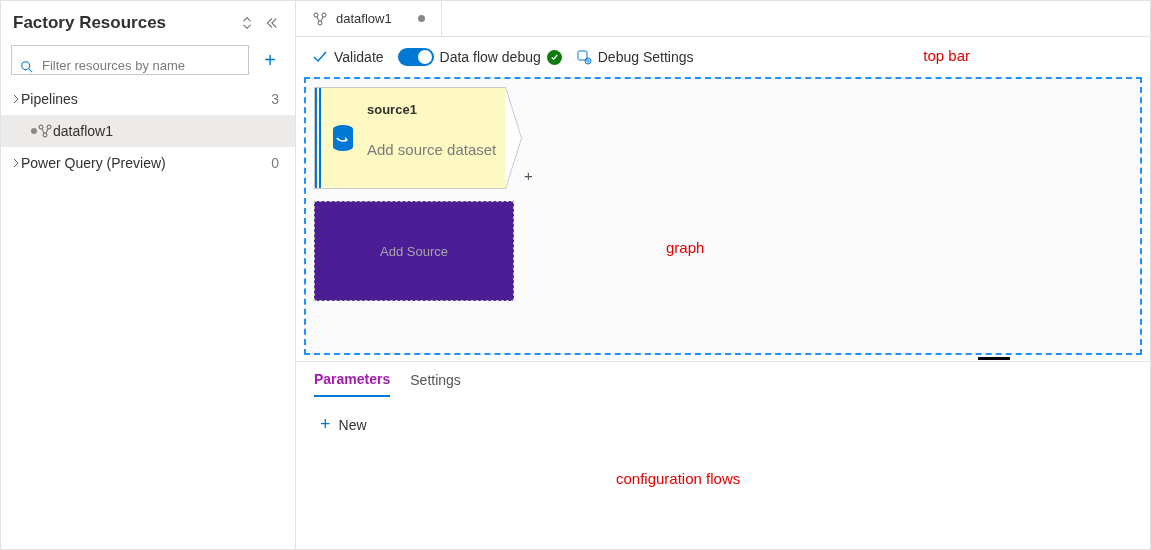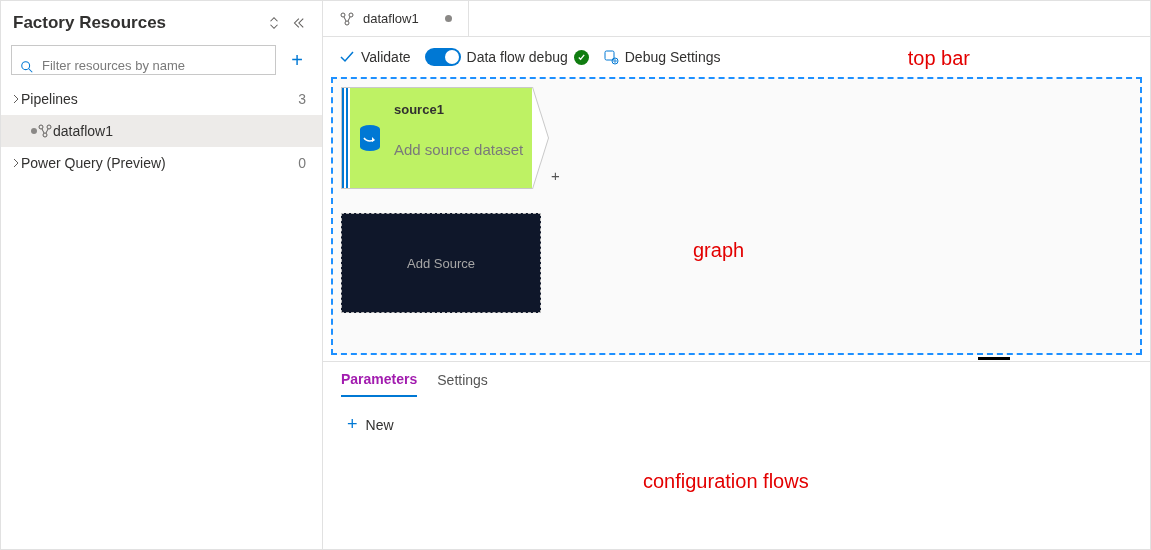--- a/index.html
+++ b/index.html
@@ -23,21 +23,21 @@
     background: #fff;
     width: 1151px;
     height: 550px;
     overflow: hidden;
     border: 1px solid var(--border);
     display: flex;
   }
 
   
   .sidebar {
-    width: 322px;
+    width: 295px;
     border-right: 1px solid var(--border);
     display: flex;
     flex-direction: column;
   }
   .sidebar-header {
     display: flex;
     align-items: center;
     padding: 10px 12px 6px 12px;
   }
   .sidebar-title {
@@ -184,21 +184,21 @@
     border-radius: 50%;
     background: #107c10;
     display: inline-flex;
     align-items: center;
     justify-content: center;
     color: #fff;
     font-size: 10px;
   }
   .annot {
     color: var(--red-annot);
-    font-size: 20px;
+    font-size: 15px;
     position: absolute;
   }
 
   .canvas {
     flex: 1;
     position: relative;
     min-height: 0;
     display: flex;
     flex-direction: column;
   }
@@ -208,21 +208,21 @@
     height: 278px;
     position: relative;
     background: #fafafa;
   }
   .source-card {
     position: absolute;
     left: 8px;
     top: 8px;
     width: 192px;
     height: 102px;
-    background: #bef264;
+    background: #fef9c3;
     border: 1px solid var(--border-strong);
     display: flex;
     justify-content: flex-end;
   }
   .source-card .grip {
     width: 8px;
     background: repeating-linear-gradient(
       90deg,
       var(--accent) 0, var(--accent) 2px,
       #fff 2px, #fff 4px
@@ -256,30 +256,30 @@
   .plus-connector {
     position: absolute;
     left: 218px;
     top: 88px;
     color: #555;
     font-size: 15px;
   }
   .add-source-box {
     position: absolute;
     left: 8px;
-    top: 134px;
+    top: 122px;
     width: 200px;
     height: 100px;
     border: 1px dashed #bcbcbc;
     display: flex;
     align-items: center;
     justify-content: center;
     color: var(--text-ghost);
     font-size: 13px;
-    background: #0f172a;
+    background: #4c1d95;
   }
 
   .splitter {
     height: 6px;
     position: relative;
   }
   .splitter::after {
     content: "";
     position: absolute;
     right: 140px;

